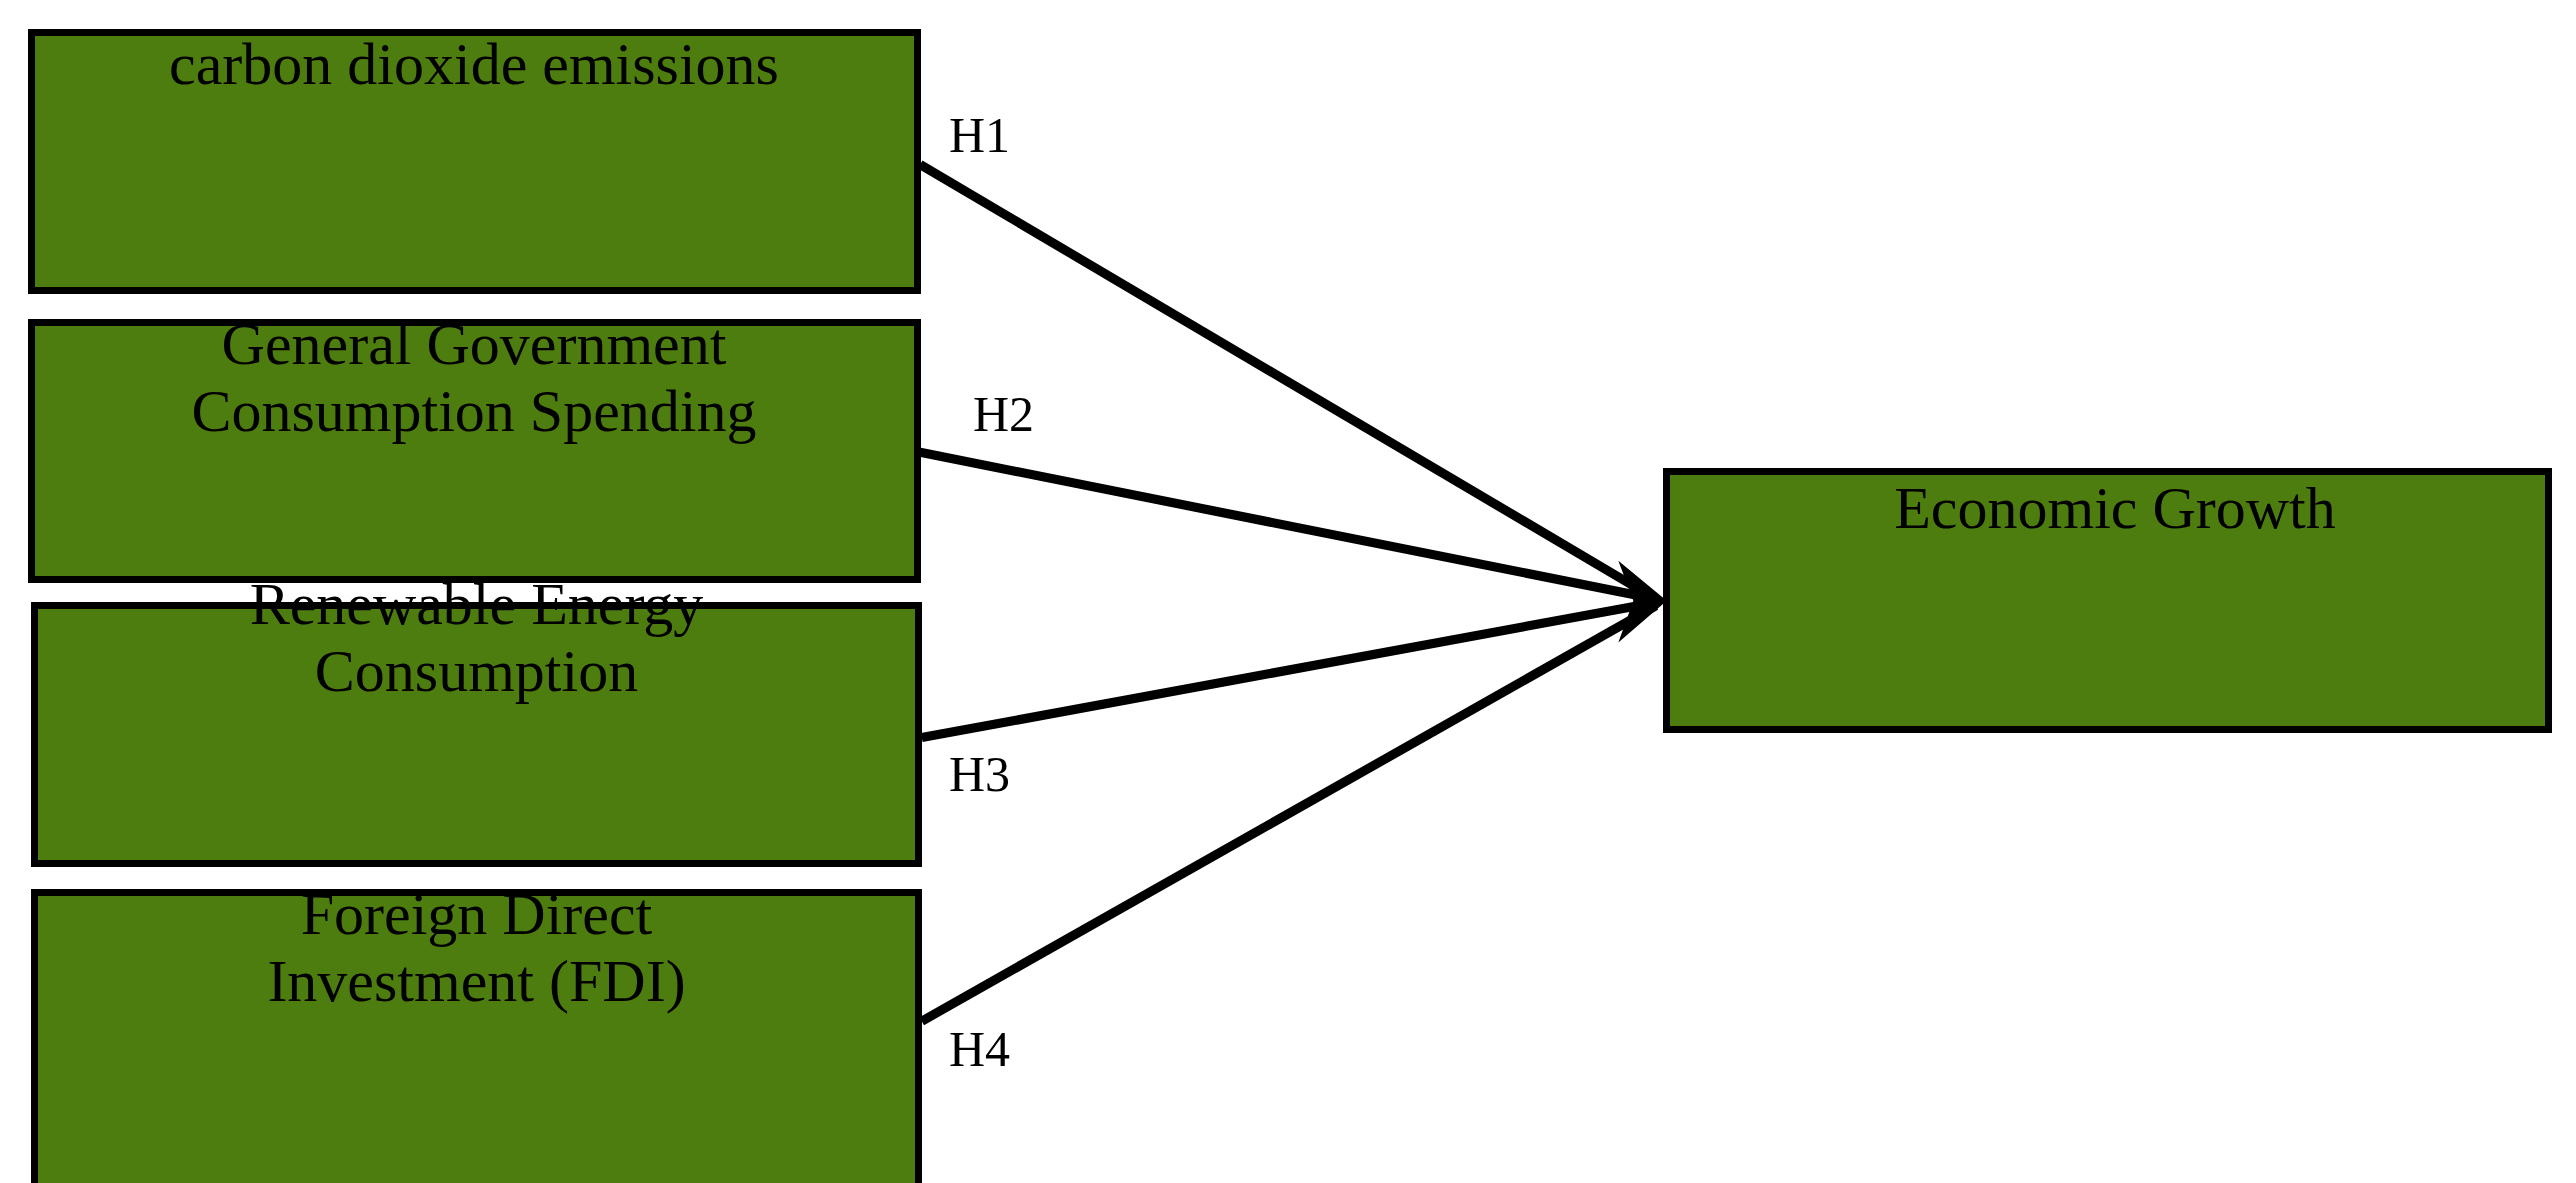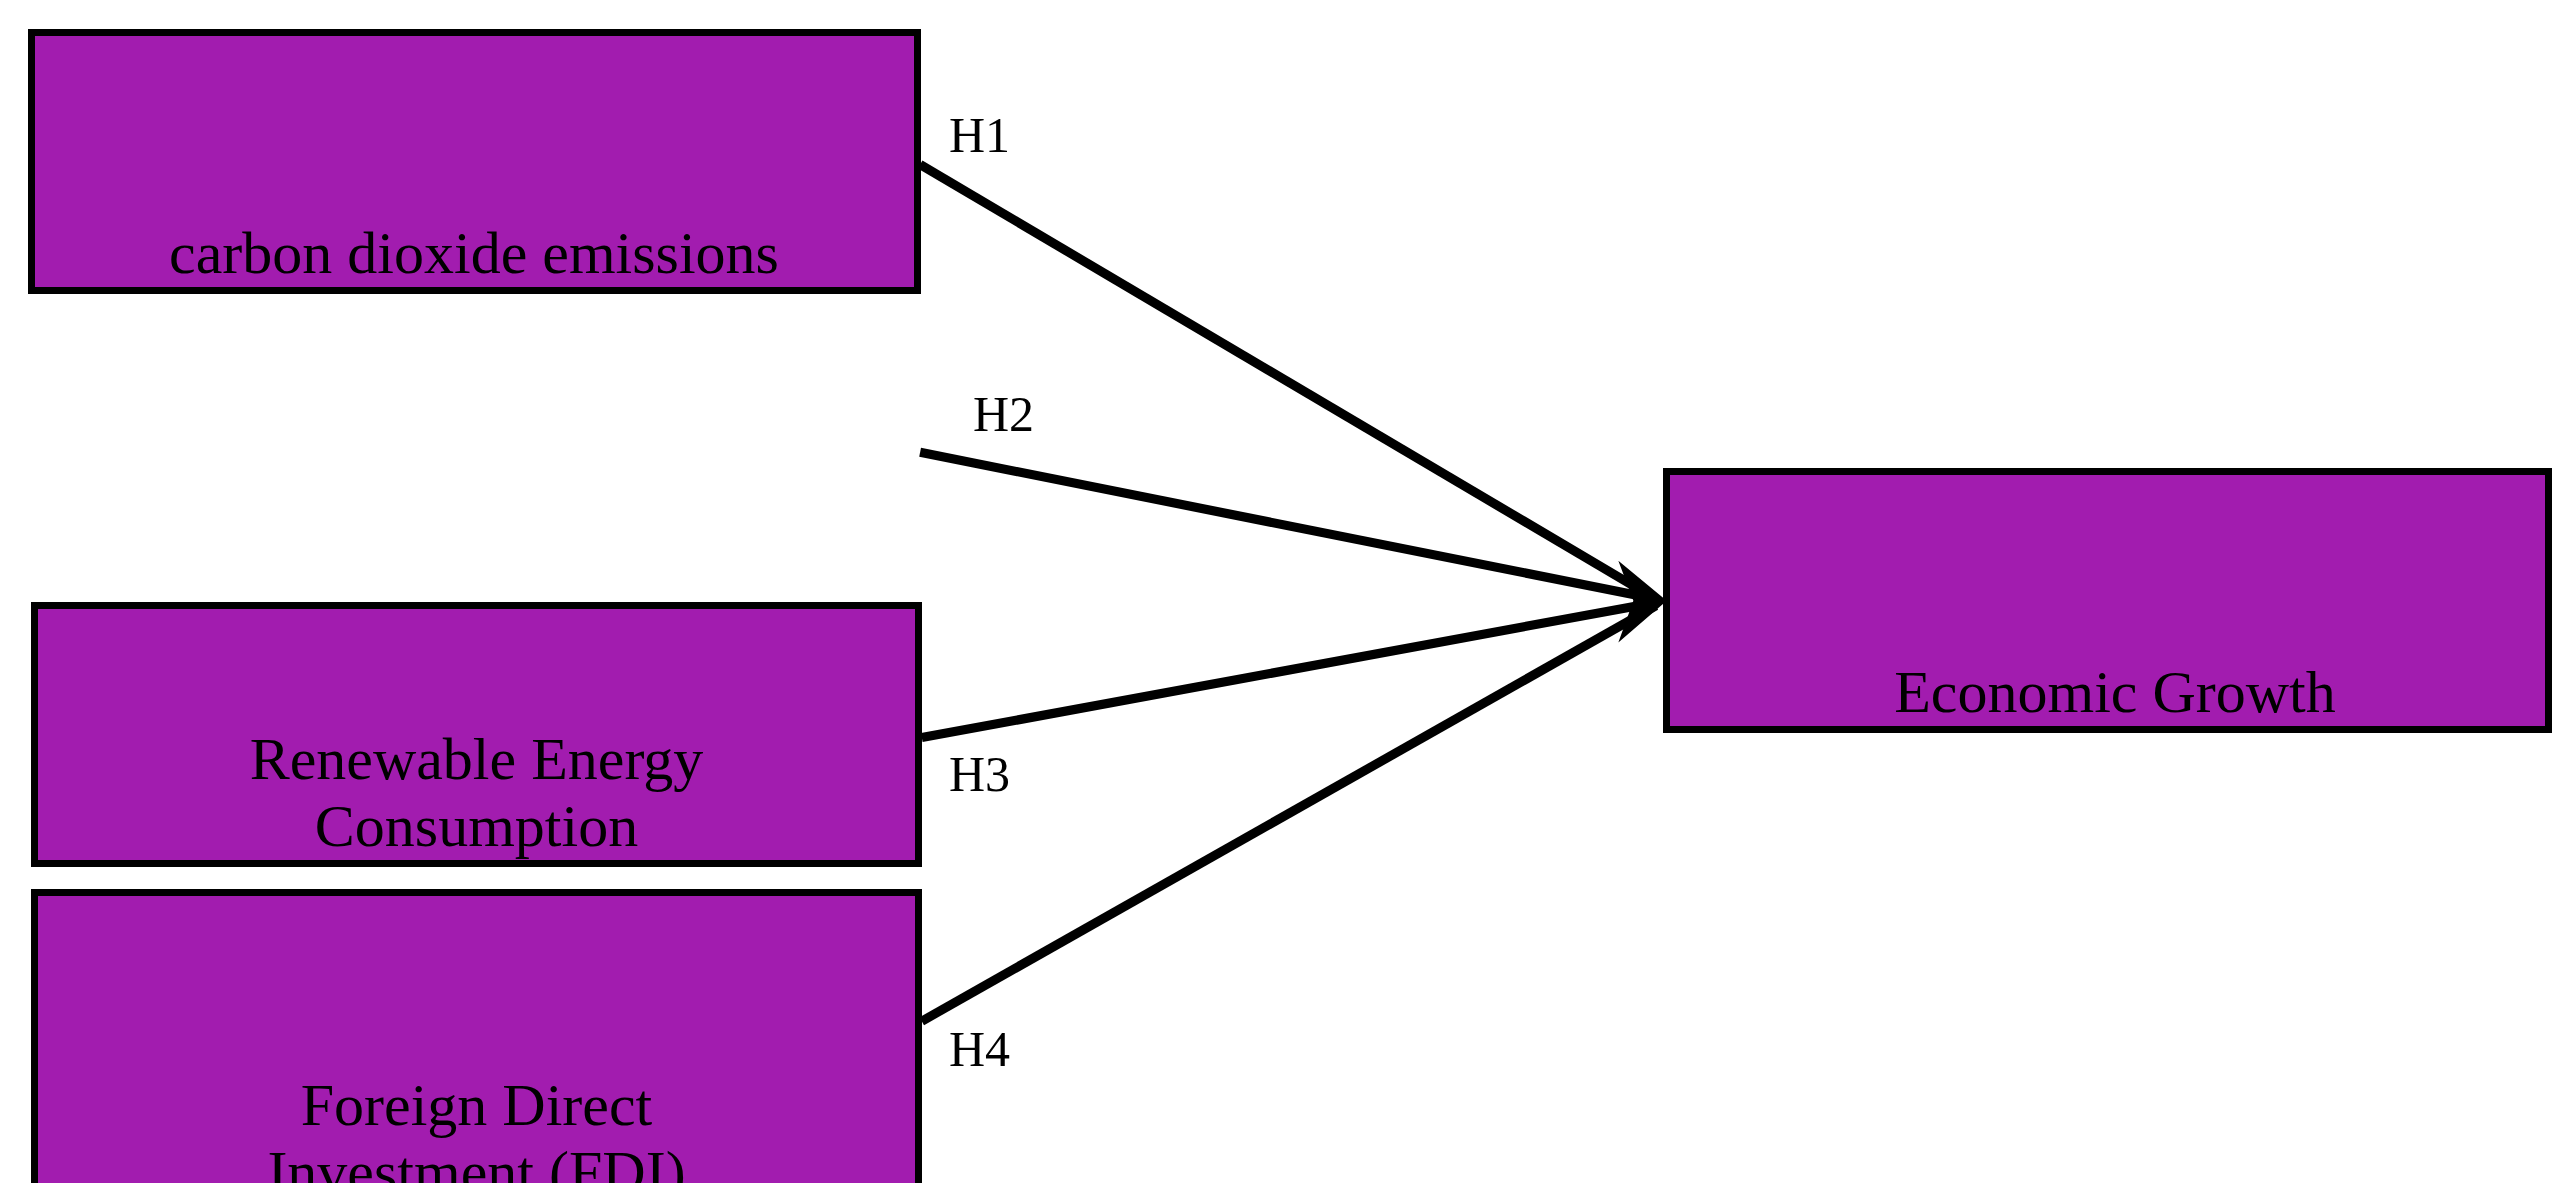--- a/index.html
+++ b/index.html
@@ -11,26 +11,26 @@
     position: relative;
     width: 2576px;
     height: 1184px;
     background: #ffffff;
     overflow: hidden;
     font-family: "Liberation Serif", "DejaVu Serif", serif;
   }
   .node-box {
     position: absolute;
     box-sizing: border-box;
-    background: #a21caf;
+    background: #4d7c0f;
     border: 7.5px solid #000000;
     display: flex;
     flex-direction: column;
     align-items: center;
-    justify-content: flex-end;
+    justify-content: flex-start;
     color: #000000;
   }
   .node-label {
     font-size: 60px;
     line-height: 1.12;
     text-align: center;
     white-space: pre-line;
     letter-spacing: 0px;
   }
   
@@ -73,20 +73,24 @@
 </style>
 </head>
 <body>
 
 <div id="canvas">
 
   <div class="node-box" id="box-co2">
     <div class="node-label">carbon dioxide emissions</div>
   </div>
 
+  <div class="node-box" id="box-gov">
+    <div class="node-label">General Government
+Consumption Spending</div>
+  </div>
 
   <div class="node-box" id="box-renew">
     <div class="node-label">Renewable Energy
 Consumption</div>
   </div>
 
   <div class="node-box" id="box-fdi">
     <div class="node-label">Foreign Direct
 Investment (FDI)</div>
   </div>

